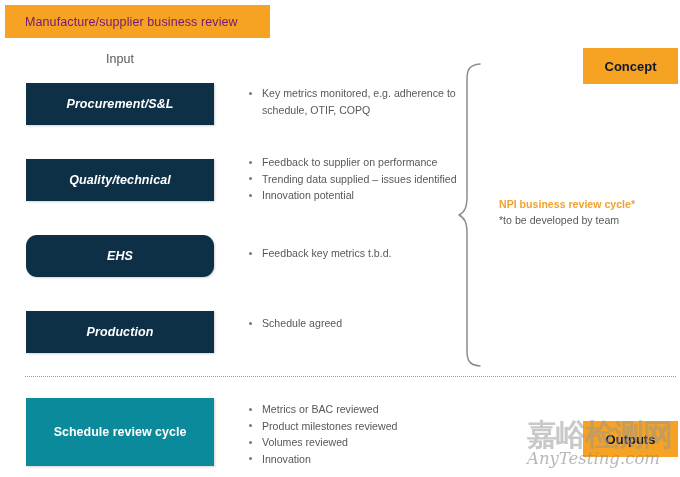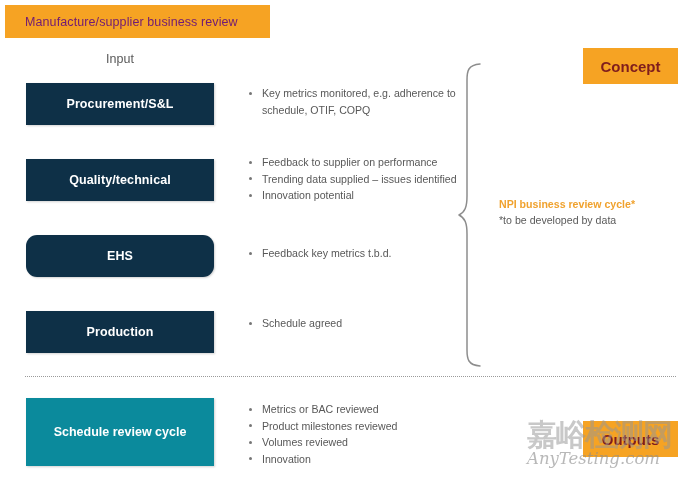--- a/index.html
+++ b/index.html
@@ -55,20 +55,21 @@
   .stage-box {
     position: absolute;
     left: 26px;
     width: 188px;
     height: 42px;
     background: #0e3047;
     display: flex;
     align-items: center;
     justify-content: center;
     box-shadow: 1px 1px 2px rgba(0,0,0,0.18);
+    font-style: italic;
   }
   .stage-box-label {
     color: #ffffff;
     font-size: 12.5px;
     font-weight: 600;
     letter-spacing: 0.1px;
   }
   .stage-box.s0 { top: 83px; }
   .stage-box.s1 { top: 159px; }
   .stage-box.s2 { top: 235px; border-radius: 11px; }
@@ -134,23 +135,23 @@
 
   
   .chip {
     position: absolute;
     background: #f6a323;
     display: flex;
     align-items: center;
     justify-content: center;
   }
   .chip-label {
-    font-size: 15px;
+    font-size: 13px;
     font-weight: 600;
-    color: #7f1d1d;
+    color: #0f172a;
   }
   .chip.concept {
     left: 583px;
     top: 48px;
     width: 95px;
     height: 36px;
   }
   .chip.outputs {
     left: 583px;
     top: 421px;
@@ -264,21 +265,21 @@
   </div>
 
   <div class="brace-wrap">
     <svg width="30" height="306" viewBox="0 0 30 306" xmlns="http://www.w3.org/2000/svg">
       <path d="M22 2 C10 3, 9 9, 9 18 L9 134 C9 145, 7 150, 1 153 C7 156, 9 161, 9 172 L9 288 C9 297, 10 303, 22 304" fill="none" stroke="#8d8d8d" stroke-width="1.5" stroke-linecap="round" stroke-linejoin="round"></path>
     </svg>
   </div>
 
   <div class="brace-caption">
     <div class="brace-caption-main">NPI business review cycle*</div>
-    <div class="brace-caption-sub">*to be developed by data</div>
+    <div class="brace-caption-sub">*to be developed by team</div>
   </div>
 
   <div class="chip concept">
     <span class="chip-label">Concept</span>
   </div>
 
   <div class="divider"></div>
 
   <div class="output-box">
     <span class="output-box-label">Schedule review cycle</span>

